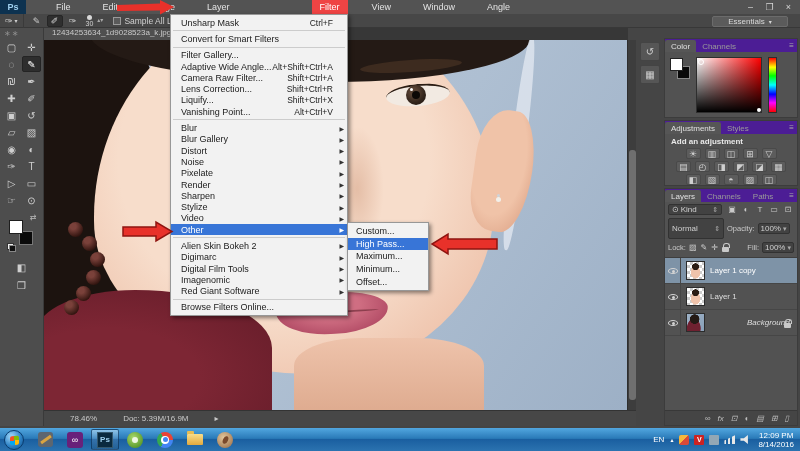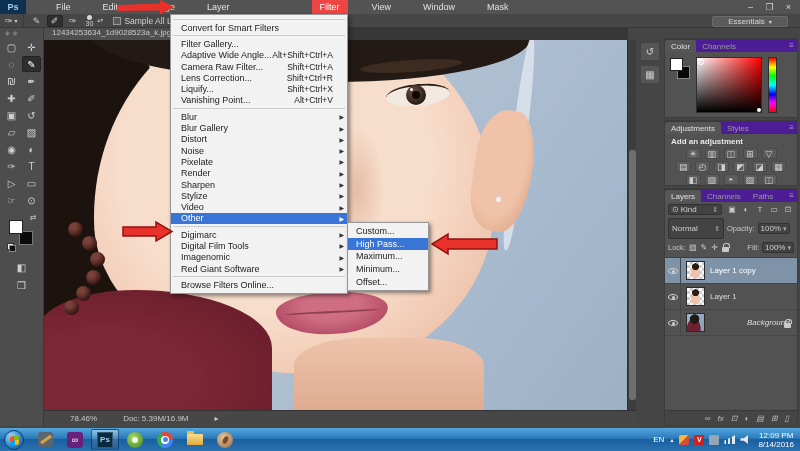--- a/index.html
+++ b/index.html
@@ -183,21 +183,21 @@
   <div class="menubar">
     <div class="ps-logo">Ps</div>
     <div class="mb-items" id="menubar-items">
         <div class="menu-item">File</div>
         <div class="menu-item">Edit</div>
         <div class="menu-item">Image</div>
         <div class="menu-item gap-after">Layer</div>
         <div class="menu-item active">Filter</div>
         <div class="menu-item">View</div>
         <div class="menu-item">Window</div>
-        <div class="menu-item">Mask</div>
+        <div class="menu-item">Angle</div>
       </div>
     <div class="win-controls">
       <span class="wc">–</span>
       <span class="wc">❐</span>
       <span class="wc">×</span>
     </div>
   </div>
 
   <div class="optionsbar">
     <div class="opt-preset">
@@ -426,20 +426,24 @@
         <span class="lb-ico">fx</span>
         <span class="lb-ico">⊡</span>
         <span class="lb-ico">◐</span>
         <span class="lb-ico">▤</span>
         <span class="lb-ico">⊞</span>
         <span class="lb-ico">▯</span>
       </div>
   </div>
 
   <div class="dropdown filter-dd" id="filter-menu">
+      <div class="dd-row">
+        <span class="dd-label">Unsharp Mask</span>
+        <span class="dd-short">Ctrl+F</span>
+      </div>
       <div class="menu-sep"></div>
       <div class="dd-row">
         <span class="dd-label">Convert for Smart Filters</span>
       </div>
       <div class="menu-sep"></div>
       <div class="dd-row">
         <span class="dd-label">Filter Gallery...</span>
       </div>
       <div class="dd-row">
         <span class="dd-label">Adaptive Wide Angle...</span>
@@ -496,20 +500,24 @@
       </div>
       <div class="dd-row">
         <span class="dd-label">Video</span>
         <span class="dd-arrow">▶</span>
       </div>
       <div class="dd-row hl">
         <span class="dd-label">Other</span>
         <span class="dd-arrow">▶</span>
       </div>
       <div class="menu-sep"></div>
+      <div class="dd-row">
+        <span class="dd-label">Alien Skin Bokeh 2</span>
+        <span class="dd-arrow">▶</span>
+      </div>
       <div class="dd-row">
         <span class="dd-label">Digimarc</span>
         <span class="dd-arrow">▶</span>
       </div>
       <div class="dd-row">
         <span class="dd-label">Digital Film Tools</span>
         <span class="dd-arrow">▶</span>
       </div>
       <div class="dd-row">
         <span class="dd-label">Imagenomic</span>

